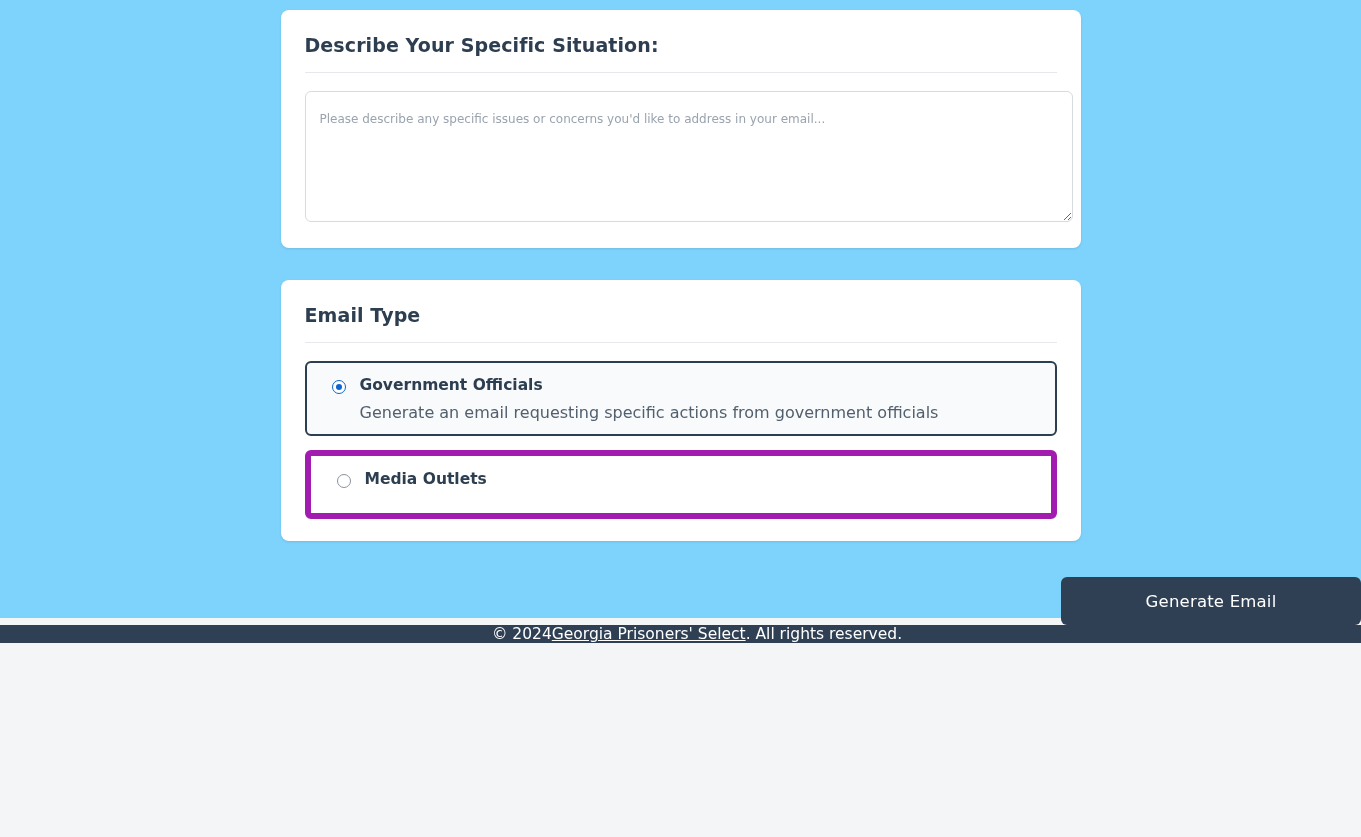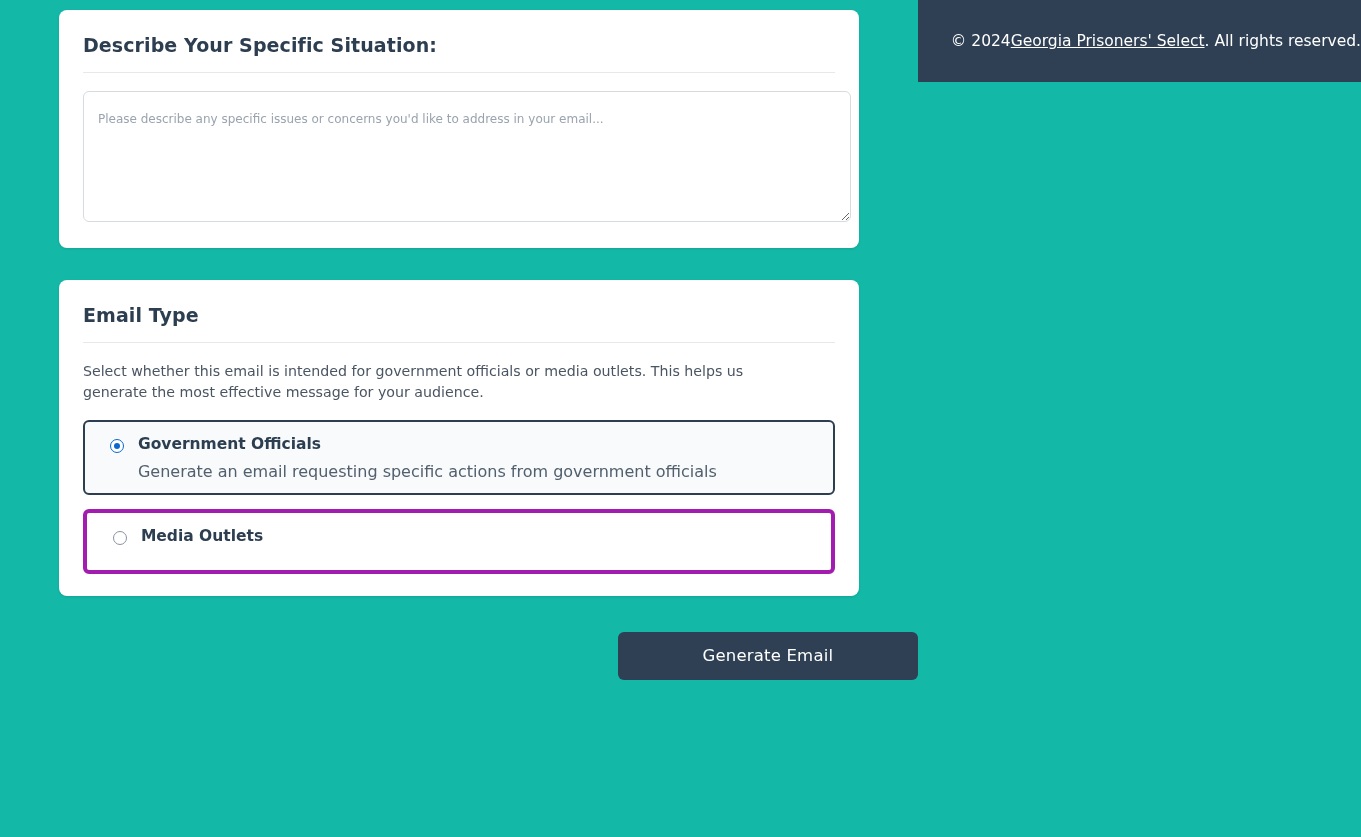--- a/index.html
+++ b/index.html
@@ -8,24 +8,24 @@
     padding: 0;
     width: 1361px;
     height: 837px;
     background: #f4f5f7;
     font-family: "DejaVu Sans", "Liberation Sans", sans-serif;
     overflow: hidden;
   }
   .page {
     position: relative;
     width: 1361px;
-    height: 837px;
-    background: #14b8a6;
-    display: flex;
-    flex-direction: row;
+    height: 618px;
+    background: #7dd3fc;
+    display: flex;
+    flex-direction: column;
   }
   .content {
     flex: 1 1 auto;
     display: flex;
     flex-direction: column;
     align-items: center;
   }
   .card {
     width: 800px;
     background: #ffffff;
@@ -75,21 +75,21 @@
   .helper-text {
     font-size: 14.2px;
     color: #4a5562;
     line-height: 1.5;
     margin: 0 0 16px 0;
     max-width: 720px;
   }
   .option {
     display: flex;
     align-items: flex-start;
-    border: 4px solid #a21caf;
+    border: 6px solid #a21caf;
     border-radius: 6px;
     padding: 14px 16px 16px 16px;
     margin-bottom: 14px;
     background: #ffffff;
     cursor: pointer;
   }
   .option.selected {
     border: 2px solid #2c3e50;
     background: #f8fafc;
     padding: 13px 15px 12px 15px;
@@ -169,21 +169,20 @@
 
     <section class="card card-situation">
       <h2 class="card-title">Describe Your Specific Situation:</h2>
       <div class="divider"></div>
       <textarea class="situation-input" placeholder="Please describe any specific issues or concerns you'd like to address in your email..." style=""></textarea>
     </section>
 
     <section class="card card-emailtype">
       <h2 class="card-title">Email Type</h2>
       <div class="divider"></div>
-      <p class="helper-text">Select whether this email is intended for government officials or media outlets. This helps us generate the most effective message for your audience.</p>
 
       <div class="option selected">
         <span class="radio checked"></span>
         <span class="option-body">
           <span class="option-title">Government Officials</span>
           <span class="option-desc">Generate an email requesting specific actions from government officials</span>
         </span>
       </div>
 
       <div class="option">

